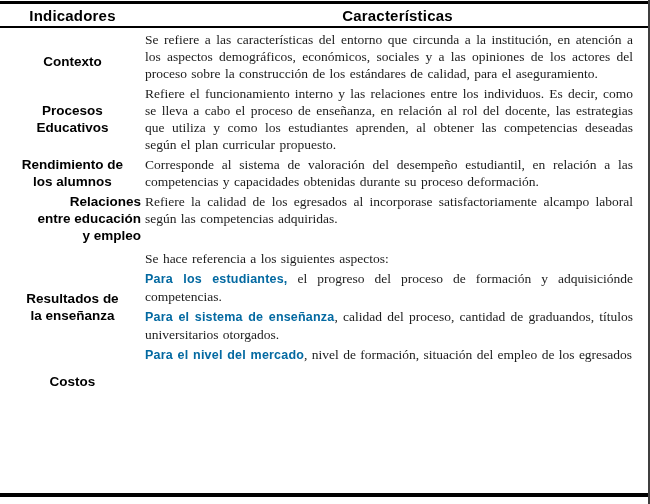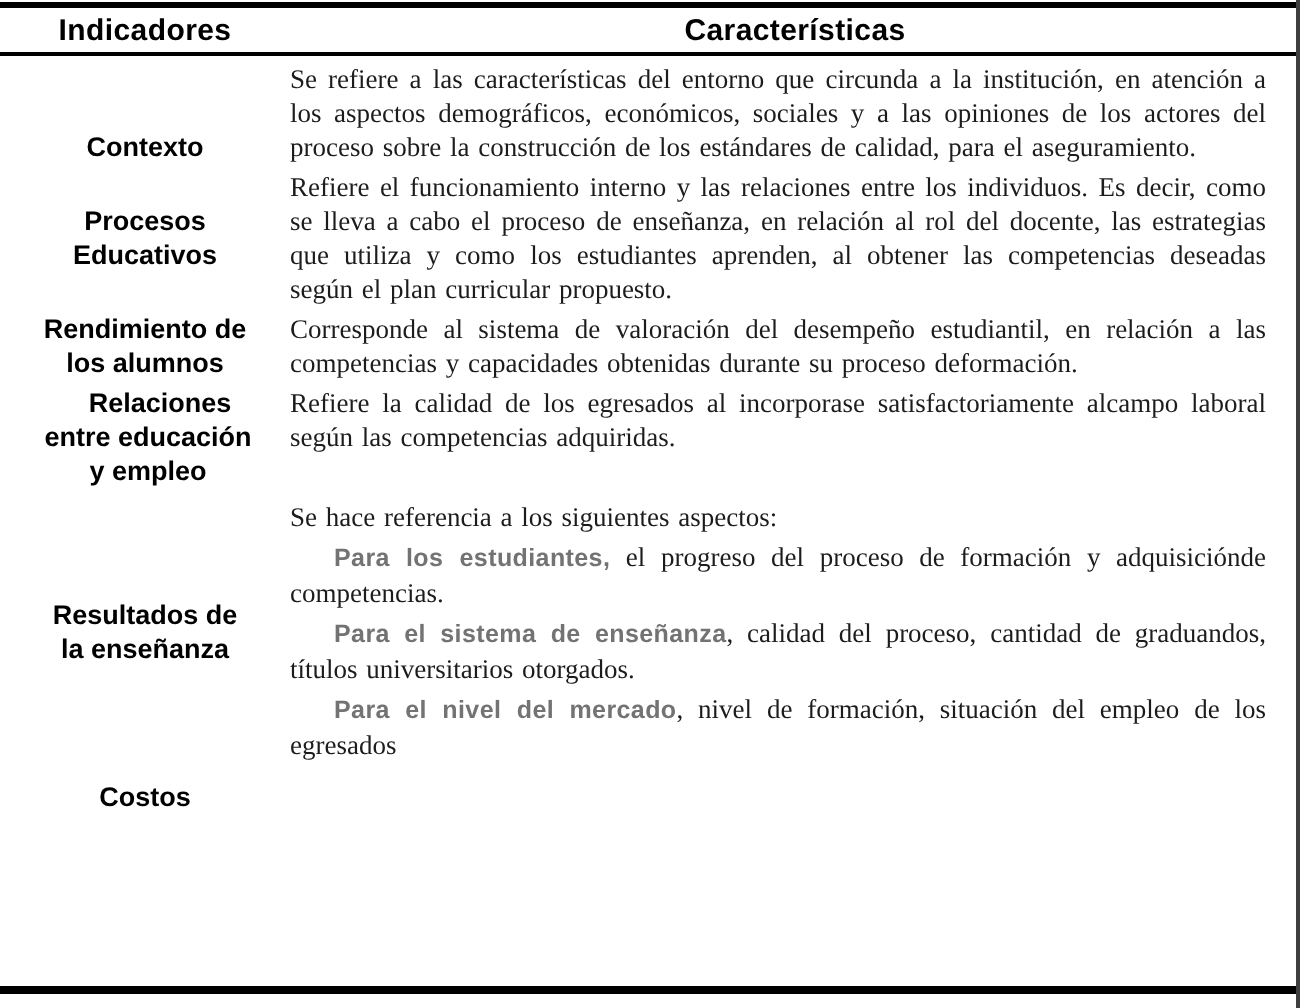--- a/index.html
+++ b/index.html
@@ -23,39 +23,39 @@
   .row:nth-child(1) { margin-top: 3px; }
   .row:nth-child(5) { margin-top: 6px; }
   .row:nth-child(6) { margin-top: 9px; }
   .row:nth-child(7) { margin-top: 6px; }
 
   .label {
     flex: 0 0 145px; width: 145px; box-sizing: border-box;
     padding: 0 4px;
     display: flex; flex-direction: column; justify-content: center;
   }
-  .label.v-top { justify-content: flex-end; padding-top: 9px; }
+  .label.v-top { justify-content: center; padding-top: 9px; }
   .label-text {
     font-family: "Liberation Sans", sans-serif; font-weight: 700;
     font-size: 13.5px; line-height: 17px; color: #000;
     text-align: center; white-space: pre-line;
   }
-  .label.a-left .label-text { text-align: center; text-indent: 12px; padding-left: 3px; }
+  .label.a-left .label-text { text-align: right; text-indent: 12px; padding-left: 3px; }
 
   .desc {
     flex: 1; box-sizing: border-box; padding-right: 17px;
     font-family: "Liberation Serif", serif;
     font-size: 13.5px; line-height: 17px; color: #1c1c1c;
     text-align: justify; word-spacing: 1px;
   }
   .desc p { margin: 0; }
   .desc p + p { margin-top: 3px; }
   .b {
     font-family: "Liberation Sans", sans-serif; font-weight: 700;
-    font-size: 12.5px; letter-spacing: 0.2px; color: #737373; margin-left: 22px;
+    font-size: 12.5px; letter-spacing: 0.2px; color: #0369a1;
   }
   .bottomline { position: absolute; top: 493px; left: 0; width: 650px; height: 4px; background: #000; }
   .rightline  { position: absolute; top: 0; right: 0; width: 2px; height: 504px; background: #3f3f3f; }
 </style>
 </head>
 <body>
 
 <div class="topline"></div>
 
 <div class="header">

